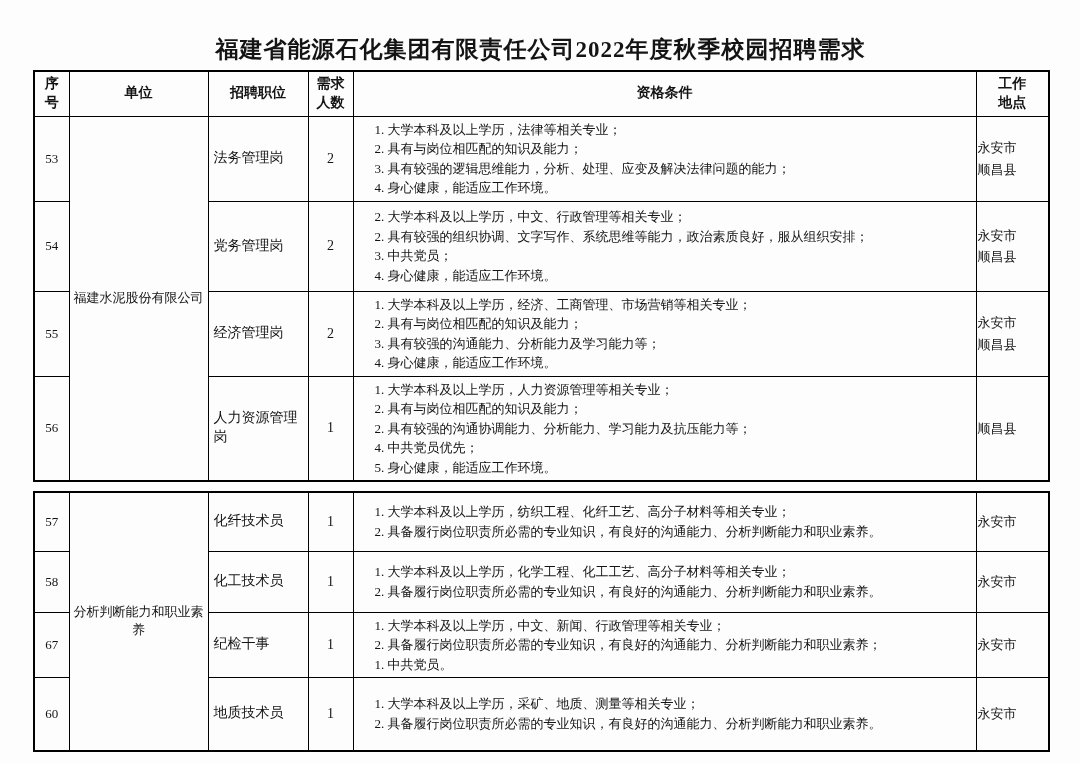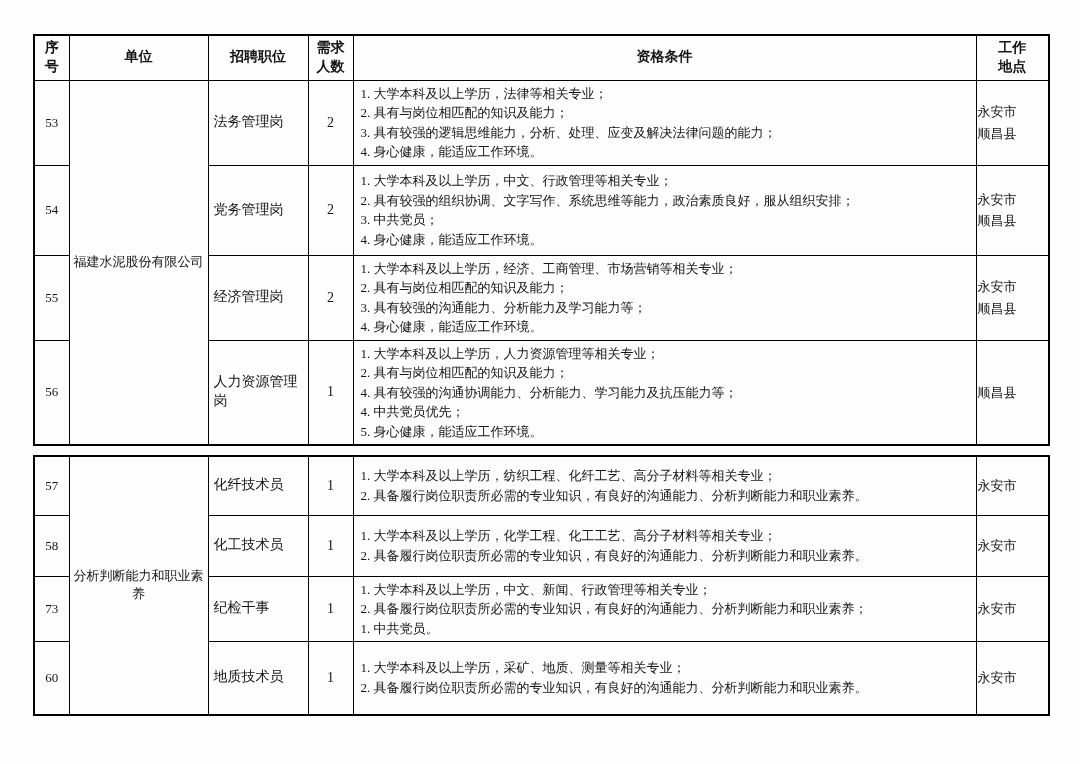--- a/index.html
+++ b/index.html
@@ -15,32 +15,33 @@
   }
   table{border-collapse:collapse;table-layout:fixed;width:1015px;}
   table.block{border:2px solid #000;}
   th,td{border:1px solid #000;overflow:hidden;}
   th{font-size:14px;font-weight:bold;text-align:center;padding:1px;line-height:1.35;}
   td{font-size:13px;vertical-align:middle;}
   td.c{text-align:center;margin-top:47px;}
   td.unit{text-align:center;padding:2px 1px;font-size:13px;line-height:1.4;}
   td.pos{text-align:left;padding:2px 5px;font-size:14px;line-height:1.35;margin-left:11px;}
   td.cnt{text-align:center;font-size:14px;}
-  td.qual{padding:3px 7px;line-height:1.5;}
+  td.qual{padding:3px 21px;line-height:1.5;}
   td.loc{text-align:left;line-height:1.65;}
   tr.h-hdr{height:45px;}
   tr.h53{height:85px;} tr.h54{height:90px;} tr.h55{height:82px;} tr.h56{height:96px;}
   tr.h57{height:59px;} tr.h58{height:61px;font-family:Liberation Serif, serif;} tr.h59{height:61px;} tr.h60{height:73px;}
   .gap{height:9px;}
 </style>
 </head>
 <body>
 
 <div class="page">
 
+  <div class="doc-title">福建省能源石化集团有限责任公司2022年度秋季校园招聘需求</div>
 
   <table class="block">
     <colgroup>
       <col style="width:35px">
         <col style="width:139px">
         <col style="width:100px">
       <col style="width:45px">
         <col style="width:623px">
         <col style="width:73px">
     </colgroup>
@@ -78,21 +79,21 @@
         <td class="loc">
           <div>永安市</div>
           <div>顺昌县</div>
         </td>
       </tr>
       <tr class="h54">
         <td class="c">54</td>
         <td class="pos">党务管理岗</td>
         <td class="cnt">2</td>
         <td class="qual">
-          <div>1. 大学本科及以上学历，中文、行政管理等相关专业；</div>
+          <div>2. 大学本科及以上学历，中文、行政管理等相关专业；</div>
           <div>2. 具有较强的组织协调、文字写作、系统思维等能力，政治素质良好，服从组织安排；</div>
           <div>3. 中共党员；</div>
           <div>4. 身心健康，能适应工作环境。</div>
         </td>
         <td class="loc">
           <div>永安市</div>
           <div>顺昌县</div>
         </td>
       </tr>
       <tr class="h55">
@@ -110,21 +111,21 @@
           <div>顺昌县</div>
         </td>
       </tr>
       <tr class="h56">
         <td class="c">56</td>
         <td class="pos">人力资源管理岗</td>
         <td class="cnt">1</td>
         <td class="qual">
           <div>1. 大学本科及以上学历，人力资源管理等相关专业；</div>
           <div>2. 具有与岗位相匹配的知识及能力；</div>
-          <div>4. 具有较强的沟通协调能力、分析能力、学习能力及抗压能力等；</div>
+          <div>2. 具有较强的沟通协调能力、分析能力、学习能力及抗压能力等；</div>
           <div>4. 中共党员优先；</div>
           <div>5. 身心健康，能适应工作环境。</div>
         </td>
         <td class="loc">
           <div>顺昌县</div>
         </td>
       </tr>
     </tbody>
   </table>
 
@@ -159,21 +160,21 @@
         <td class="cnt">1</td>
         <td class="qual">
           <div>1. 大学本科及以上学历，化学工程、化工工艺、高分子材料等相关专业；</div>
           <div>2. 具备履行岗位职责所必需的专业知识，有良好的沟通能力、分析判断能力和职业素养。</div>
         </td>
         <td class="loc">
           <div>永安市</div>
         </td>
       </tr>
       <tr class="h59">
-        <td class="c">73</td>
+        <td class="c">67</td>
         <td class="pos">纪检干事</td>
         <td class="cnt">1</td>
         <td class="qual">
           <div>1. 大学本科及以上学历，中文、新闻、行政管理等相关专业；</div>
           <div>2. 具备履行岗位职责所必需的专业知识，有良好的沟通能力、分析判断能力和职业素养；</div>
           <div>1. 中共党员。</div>
         </td>
         <td class="loc">
           <div>永安市</div>
         </td>

